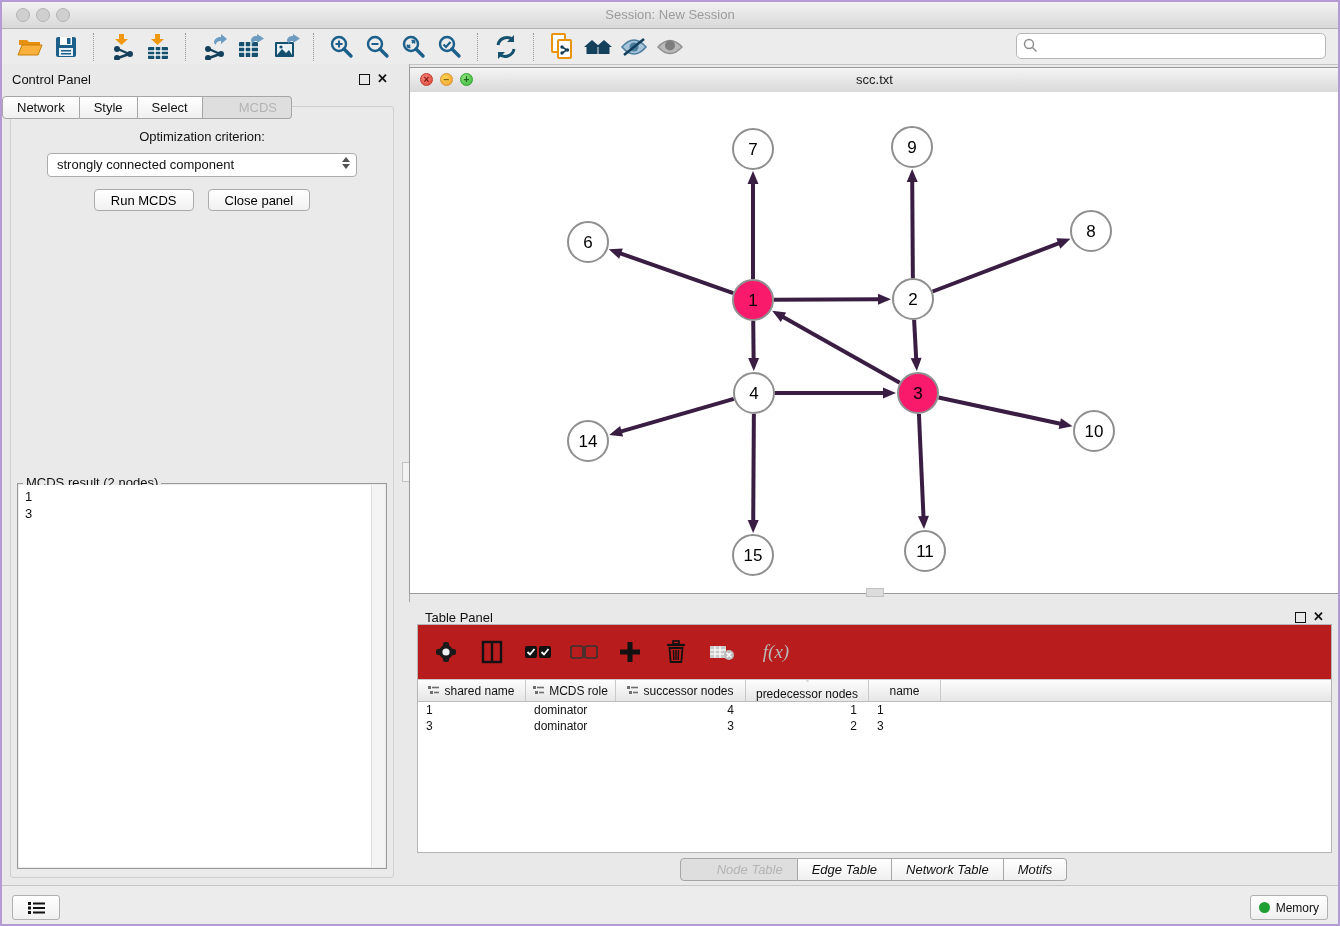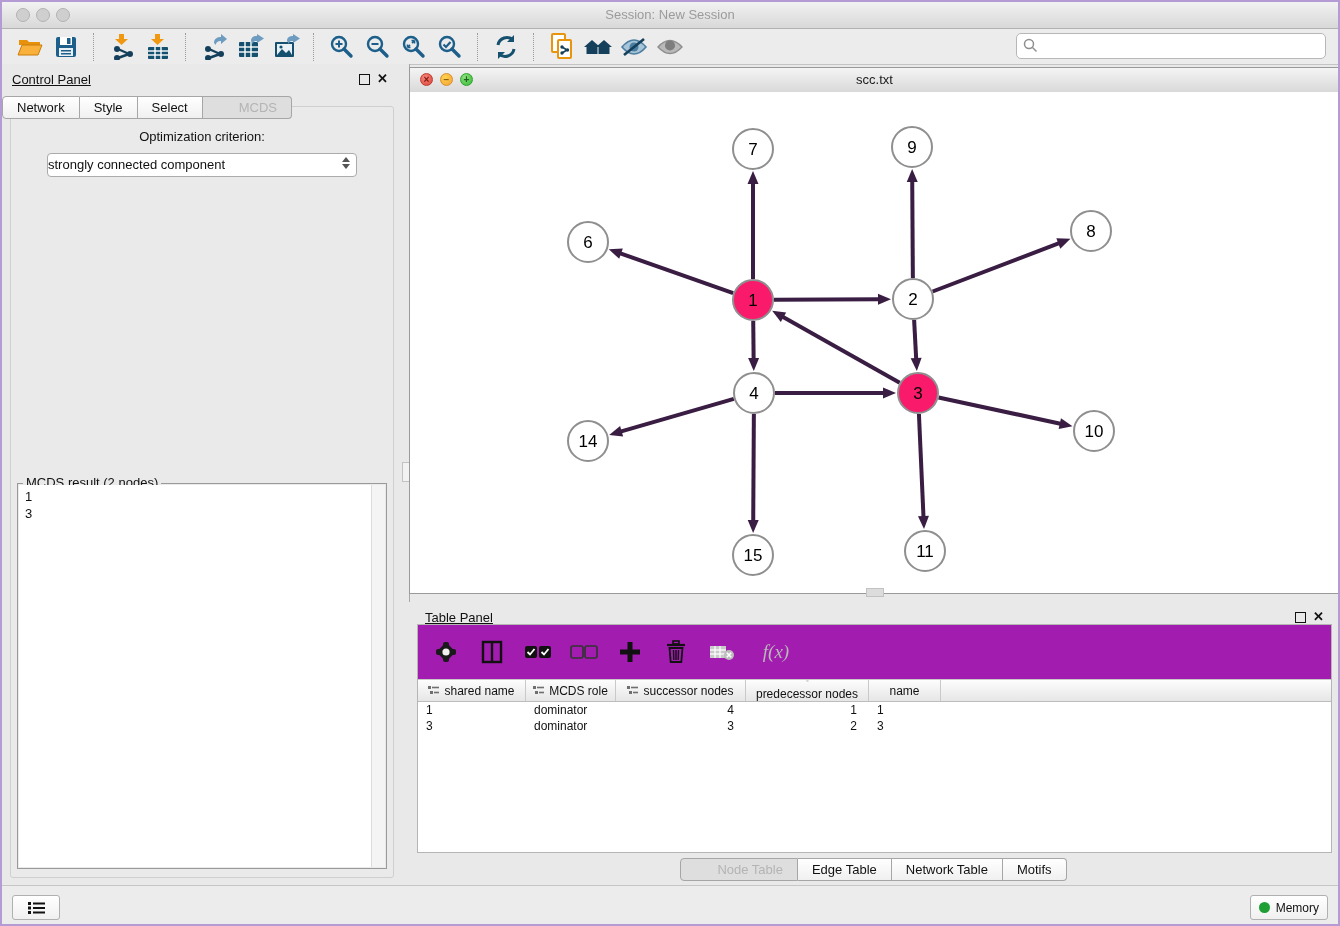--- a/index.html
+++ b/index.html
@@ -17,34 +17,34 @@
     border-bottom:1px solid #c4c4c4;display:flex;align-items:center;padding-left:10px;}
   .tool{width:36px;height:30px;display:flex;align-items:center;justify-content:center;cursor:default;}
   .tsep{width:1px;height:28px;border-left:1px dotted #9a9a9a;margin:0 9px;}
   .searchwrap{position:absolute;right:12px;top:4px;}
   .searchwrap input{width:276px;height:24px;border:1px solid #b7b7b7;border-radius:5px;
     padding:0 6px 0 26px;font-family:"Liberation Sans",sans-serif;font-size:13px;background:#fff;outline:none;}
   .searchwrap svg{position:absolute;left:7px;top:5px;}
   
   .cpanel{position:absolute;left:0;top:62px;width:400px;bottom:44px;background:#e9e9e9;}
   .phead{position:relative;height:30px;}
-  .phead .ptitle{position:absolute;left:10px;top:8px;text-decoration:underline;}
+  .phead .ptitle{position:absolute;left:10px;top:8px;}
   .float-ic{position:absolute;width:9px;height:9px;border:1.5px solid #111;top:10px;}
   .close-ic{position:absolute;top:7px;font-weight:bold;font-size:13px;color:#111;}
   .cp-tabs{position:absolute;left:0;right:0;top:32px;display:flex;z-index:3;}
   .tabbtn{height:21px;line-height:21px;padding:0 14px;background:linear-gradient(#fff,#f0f0f0);
     border:1px solid #a6a6a6;border-left:none;cursor:default;}
   .tabbtn.first{border-left:1px solid #a6a6a6;border-radius:4px 0 0 4px;}
   .tabbtn.last{border-radius:0 4px 4px 0;}
   .tabbtn.disabled{background:#dedede;color:#b4b4b4;padding-left:36px;}
   .cp-body{position:absolute;left:8px;right:8px;top:42px;bottom:2px;background:#eaeaea;
     border:1px solid #cfcfcf;border-radius:3px;}
   .opt-label{text-align:center;margin-top:22px;}
   .combo{position:relative;margin:9px 36px 0 36px;height:22px;background:#fff;
-    border:1px solid #ababab;border-radius:4px;line-height:22px;padding-left:0;cursor:default;}
+    border:1px solid #ababab;border-radius:4px;line-height:22px;padding-left:9px;cursor:default;}
   .combo .stepper{position:absolute;right:6px;top:3px;display:flex;flex-direction:column;gap:2px;}
   .combo .stepper span{width:0;height:0;border-left:4px solid transparent;border-right:4px solid transparent;}
   .combo .stepper .up{border-bottom:5px solid #555;}
   .combo .stepper .dn{border-top:5px solid #555;}
   .btnrow{display:flex;justify-content:center;gap:14px;margin-top:12px;}
   .pushbtn{height:22px;padding:0 16px;background:linear-gradient(#fff,#f1f1f1);
     border:1px solid #ababab;border-radius:4px;font-family:"Liberation Sans",sans-serif;font-size:13px;cursor:default;}
   .groupbox{position:absolute;left:6px;right:6px;top:376px;bottom:8px;border:1px solid #9a9a9a;}
   .groupbox .legend{position:absolute;top:-9px;left:5px;background:#eaeaea;padding:0 3px;}
   .groupbox .inner{position:absolute;inset:1px;background:#fff;}
@@ -62,32 +62,32 @@
   .net-titlebar .title{position:absolute;left:0;right:0;top:4px;text-align:center;color:#1a1a1a;}
   .traffic{position:absolute;top:5px;width:13px;height:13px;border-radius:50%;
     font-size:10px;line-height:12px;text-align:center;font-weight:bold;cursor:default;}
   .t-close{left:10px;background:radial-gradient(circle at 35% 30%,#f4857b,#dd4438);color:#7e150c;border:1px solid #c03a2e;box-sizing:border-box;}
   .t-min{left:30px;background:radial-gradient(circle at 35% 30%,#ffd24d,#f2a234);color:#8a5d07;border:1px solid #d98f2b;box-sizing:border-box;}
   .t-max{left:50px;background:radial-gradient(circle at 35% 30%,#8ee07e,#35b934);color:#1c641c;border:1px solid #2ea32d;box-sizing:border-box;}
   .canvas{position:absolute;left:0;right:0;top:24px;bottom:0;background:#fff;}
   
   .tpanel{position:absolute;left:407px;right:0;top:600px;bottom:38px;background:#e9e9e9;}
   .tp-box{position:absolute;left:8px;right:6px;top:22px;bottom:33px;border:1px solid #b5b5b5;background:#fff;overflow:hidden;}
-  .tp-toolbar{height:54px;background:#a21caf;display:flex;align-items:center;padding-left:14px;gap:18px;}
+  .tp-toolbar{height:54px;background:#b91c1c;display:flex;align-items:center;padding-left:14px;gap:18px;}
   .tbtn{display:flex;align-items:center;justify-content:center;width:28px;height:28px;}
   .thead{display:flex;height:21px;background:linear-gradient(#fdfdfd,#e6e6e6);
     border-top:1px solid #c9c9c9;border-bottom:1px solid #bdbdbd;font-size:12px;}
   .hcell{display:flex;align-items:center;justify-content:center;gap:5px;border-right:1px solid #c9c9c9;box-sizing:border-box;}
   .c0{width:108px;} .c1{width:90px;} .c2{width:130px;} .c3{width:123px;flex-direction:column;} .c4{width:72px;}
   .hfill{width:140px;border-right:none;}
   .trow{display:flex;height:16px;font-size:12px;align-items:center;}
   .tcell{box-sizing:border-box;padding:0 8px;overflow:hidden;white-space:nowrap;}
   .tcell.right{text-align:right;padding-right:12px;}
   .tcell.left{text-align:left;}
-  .tp-tabs{position:absolute;left:0;right:0;bottom:5px;display:flex;justify-content:center;}
+  .tp-tabs{position:absolute;left:0;right:0;bottom:5px;display:flex;justify-content:center;font-style:italic;}
   
   .statusbar{position:absolute;left:0;right:0;bottom:0;height:38px;background:#ececec;border-top:1px solid #c6c6c6;}
   .sq-btn{position:absolute;top:9px;height:23px;background:linear-gradient(#fff,#f0f0f0);
     border:1px solid #b0b0b0;border-radius:3px;display:flex;align-items:center;justify-content:center;gap:6px;
     font-size:12px;padding:0 8px;cursor:default;}
   .memdot{width:11px;height:11px;border-radius:50%;background:#1e9e33;}
   .sorticon{display:inline-block;}
   .fx{font-family:"Liberation Serif",serif;font-style:italic;font-size:19px;color:#b9b9b9;}
 </style>
 </head>
@@ -277,20 +277,24 @@
       <div class="tabbtn last disabled">MCDS</div>
     </div>
     <div class="cp-body">
       <div class="opt-label">Optimization criterion:</div>
       <div class="combo">
         <span>strongly connected component</span>
         <span class="stepper">
             <span class="up"></span>
             <span class="dn"></span>
           </span>
+      </div>
+      <div class="btnrow">
+        <button class="pushbtn">Run MCDS</button>
+        <button class="pushbtn">Close panel</button>
       </div>
       <div class="groupbox">
         <span class="legend">MCDS result (2 nodes)</span>
         <div class="inner">
           <pre>1
 3</pre>
           <div class="sb"></div>
         </div>
       </div>
     </div>

